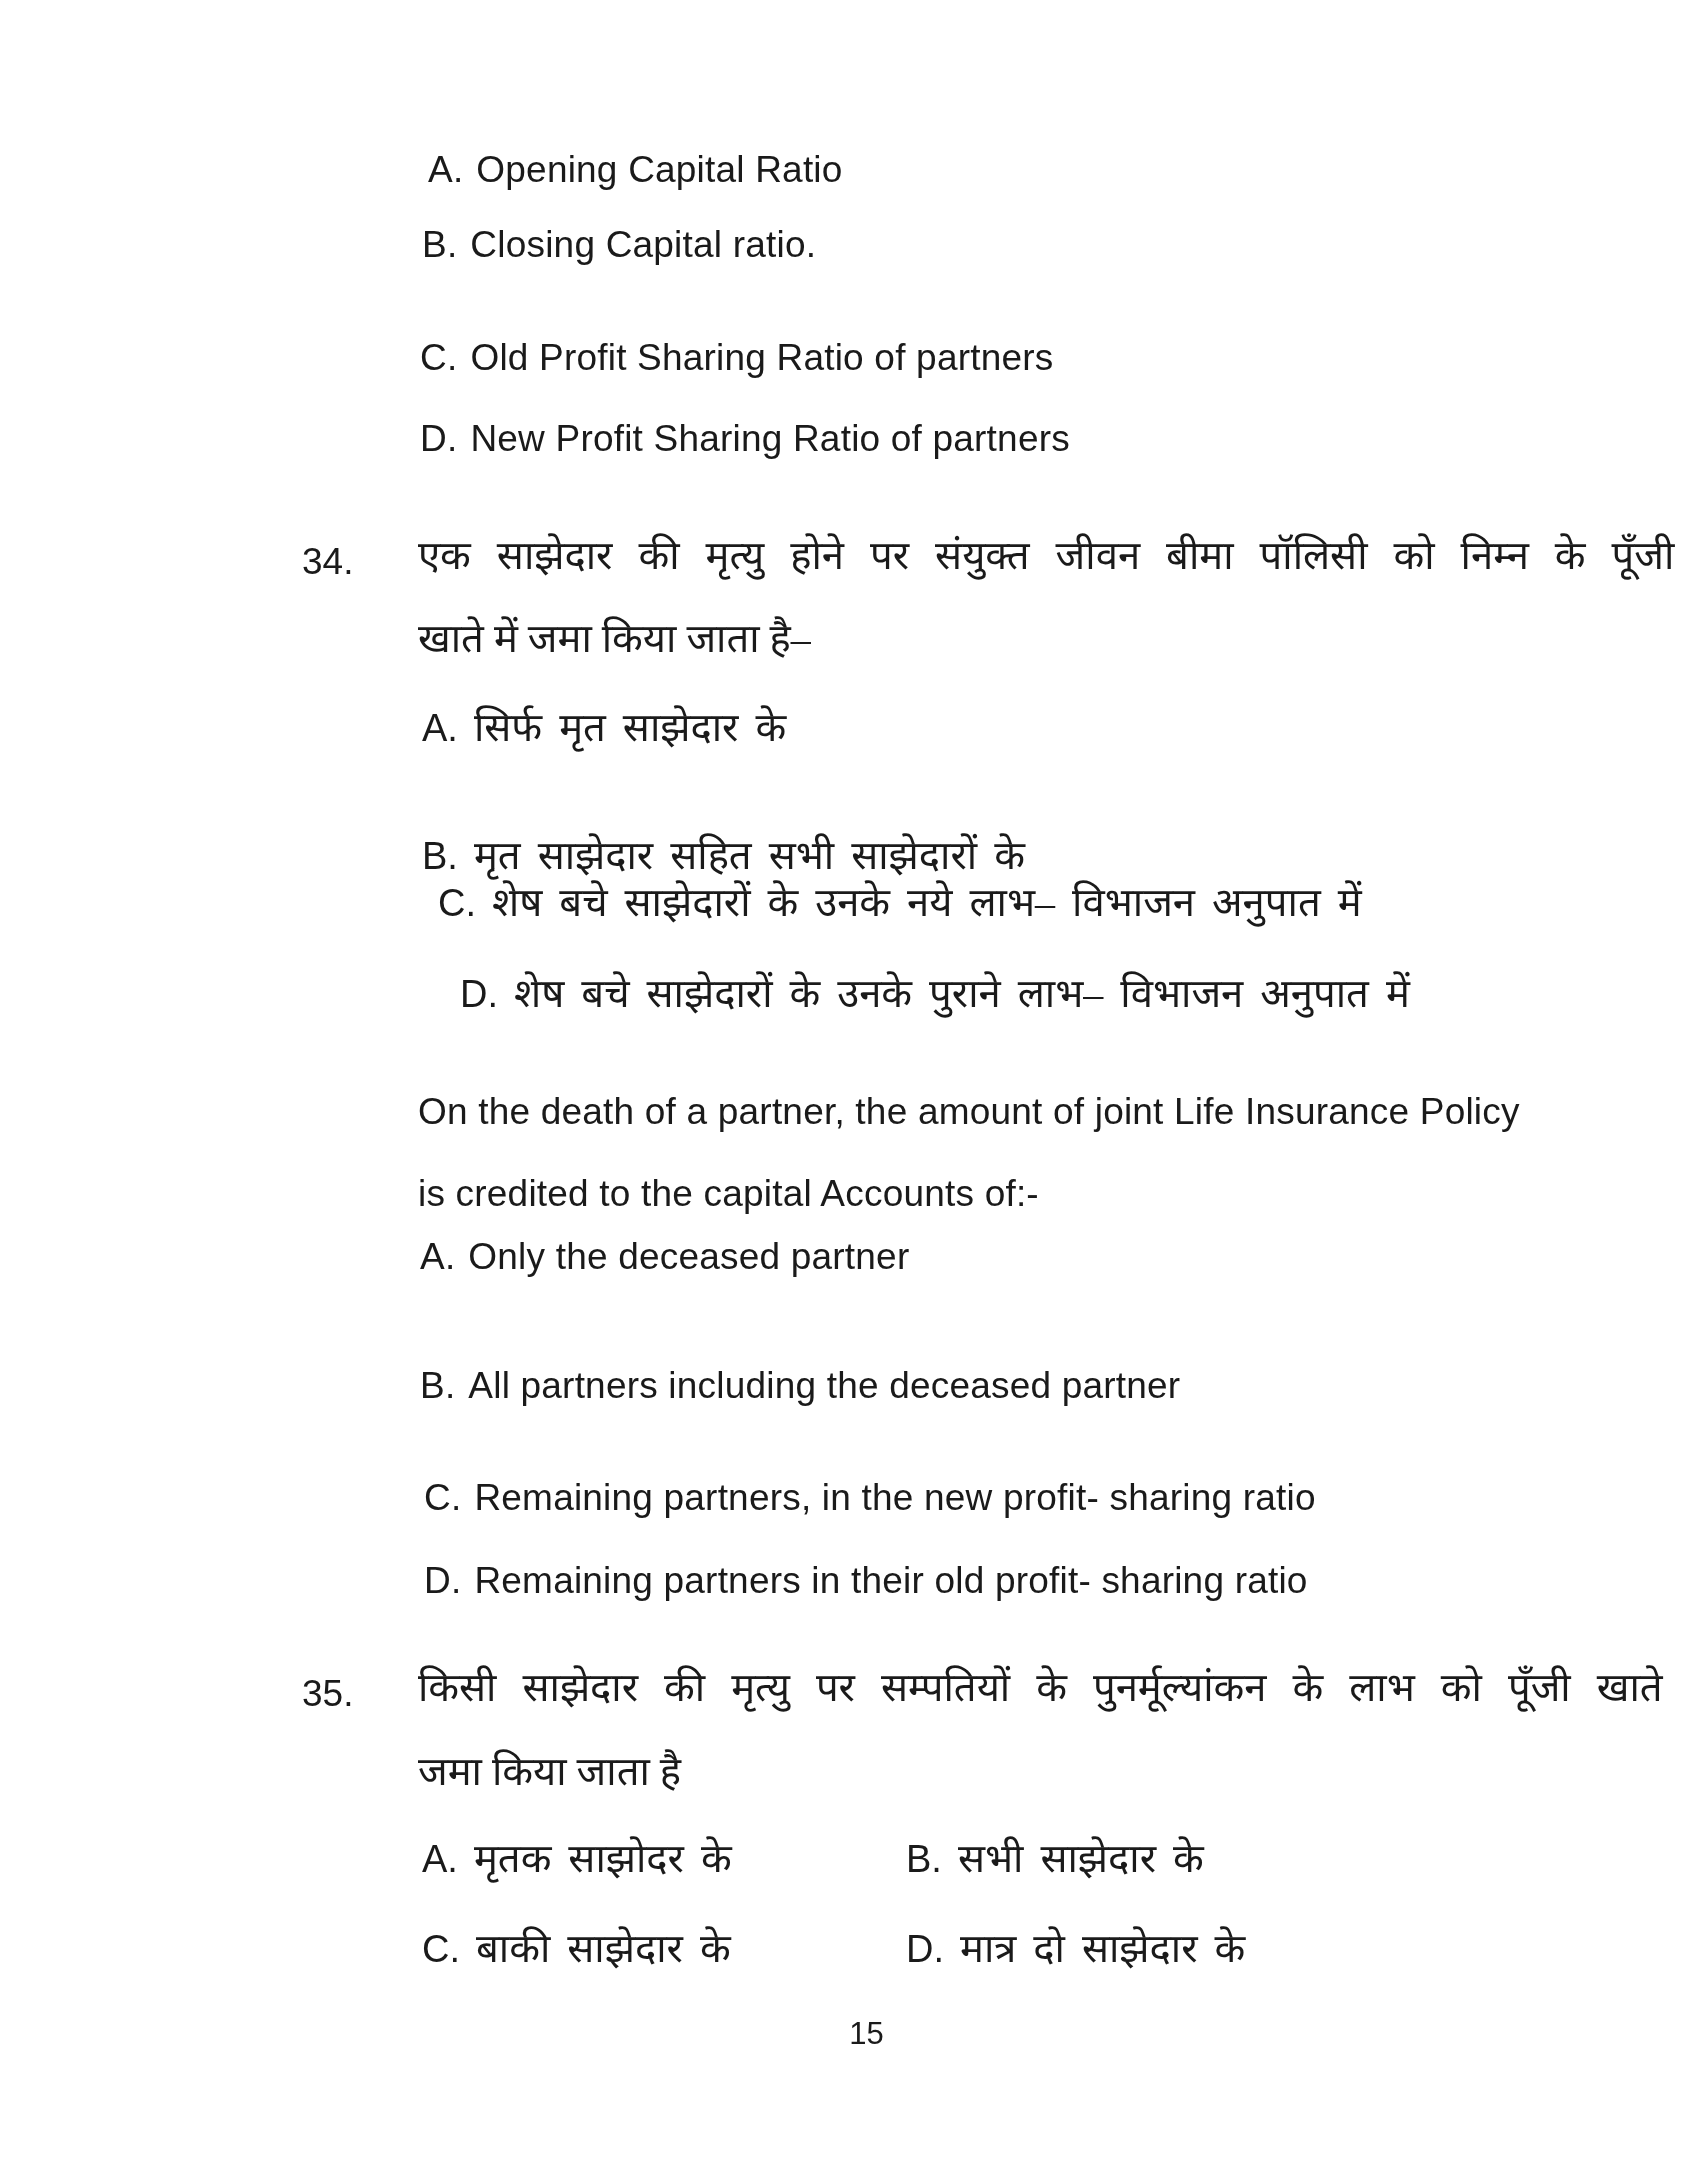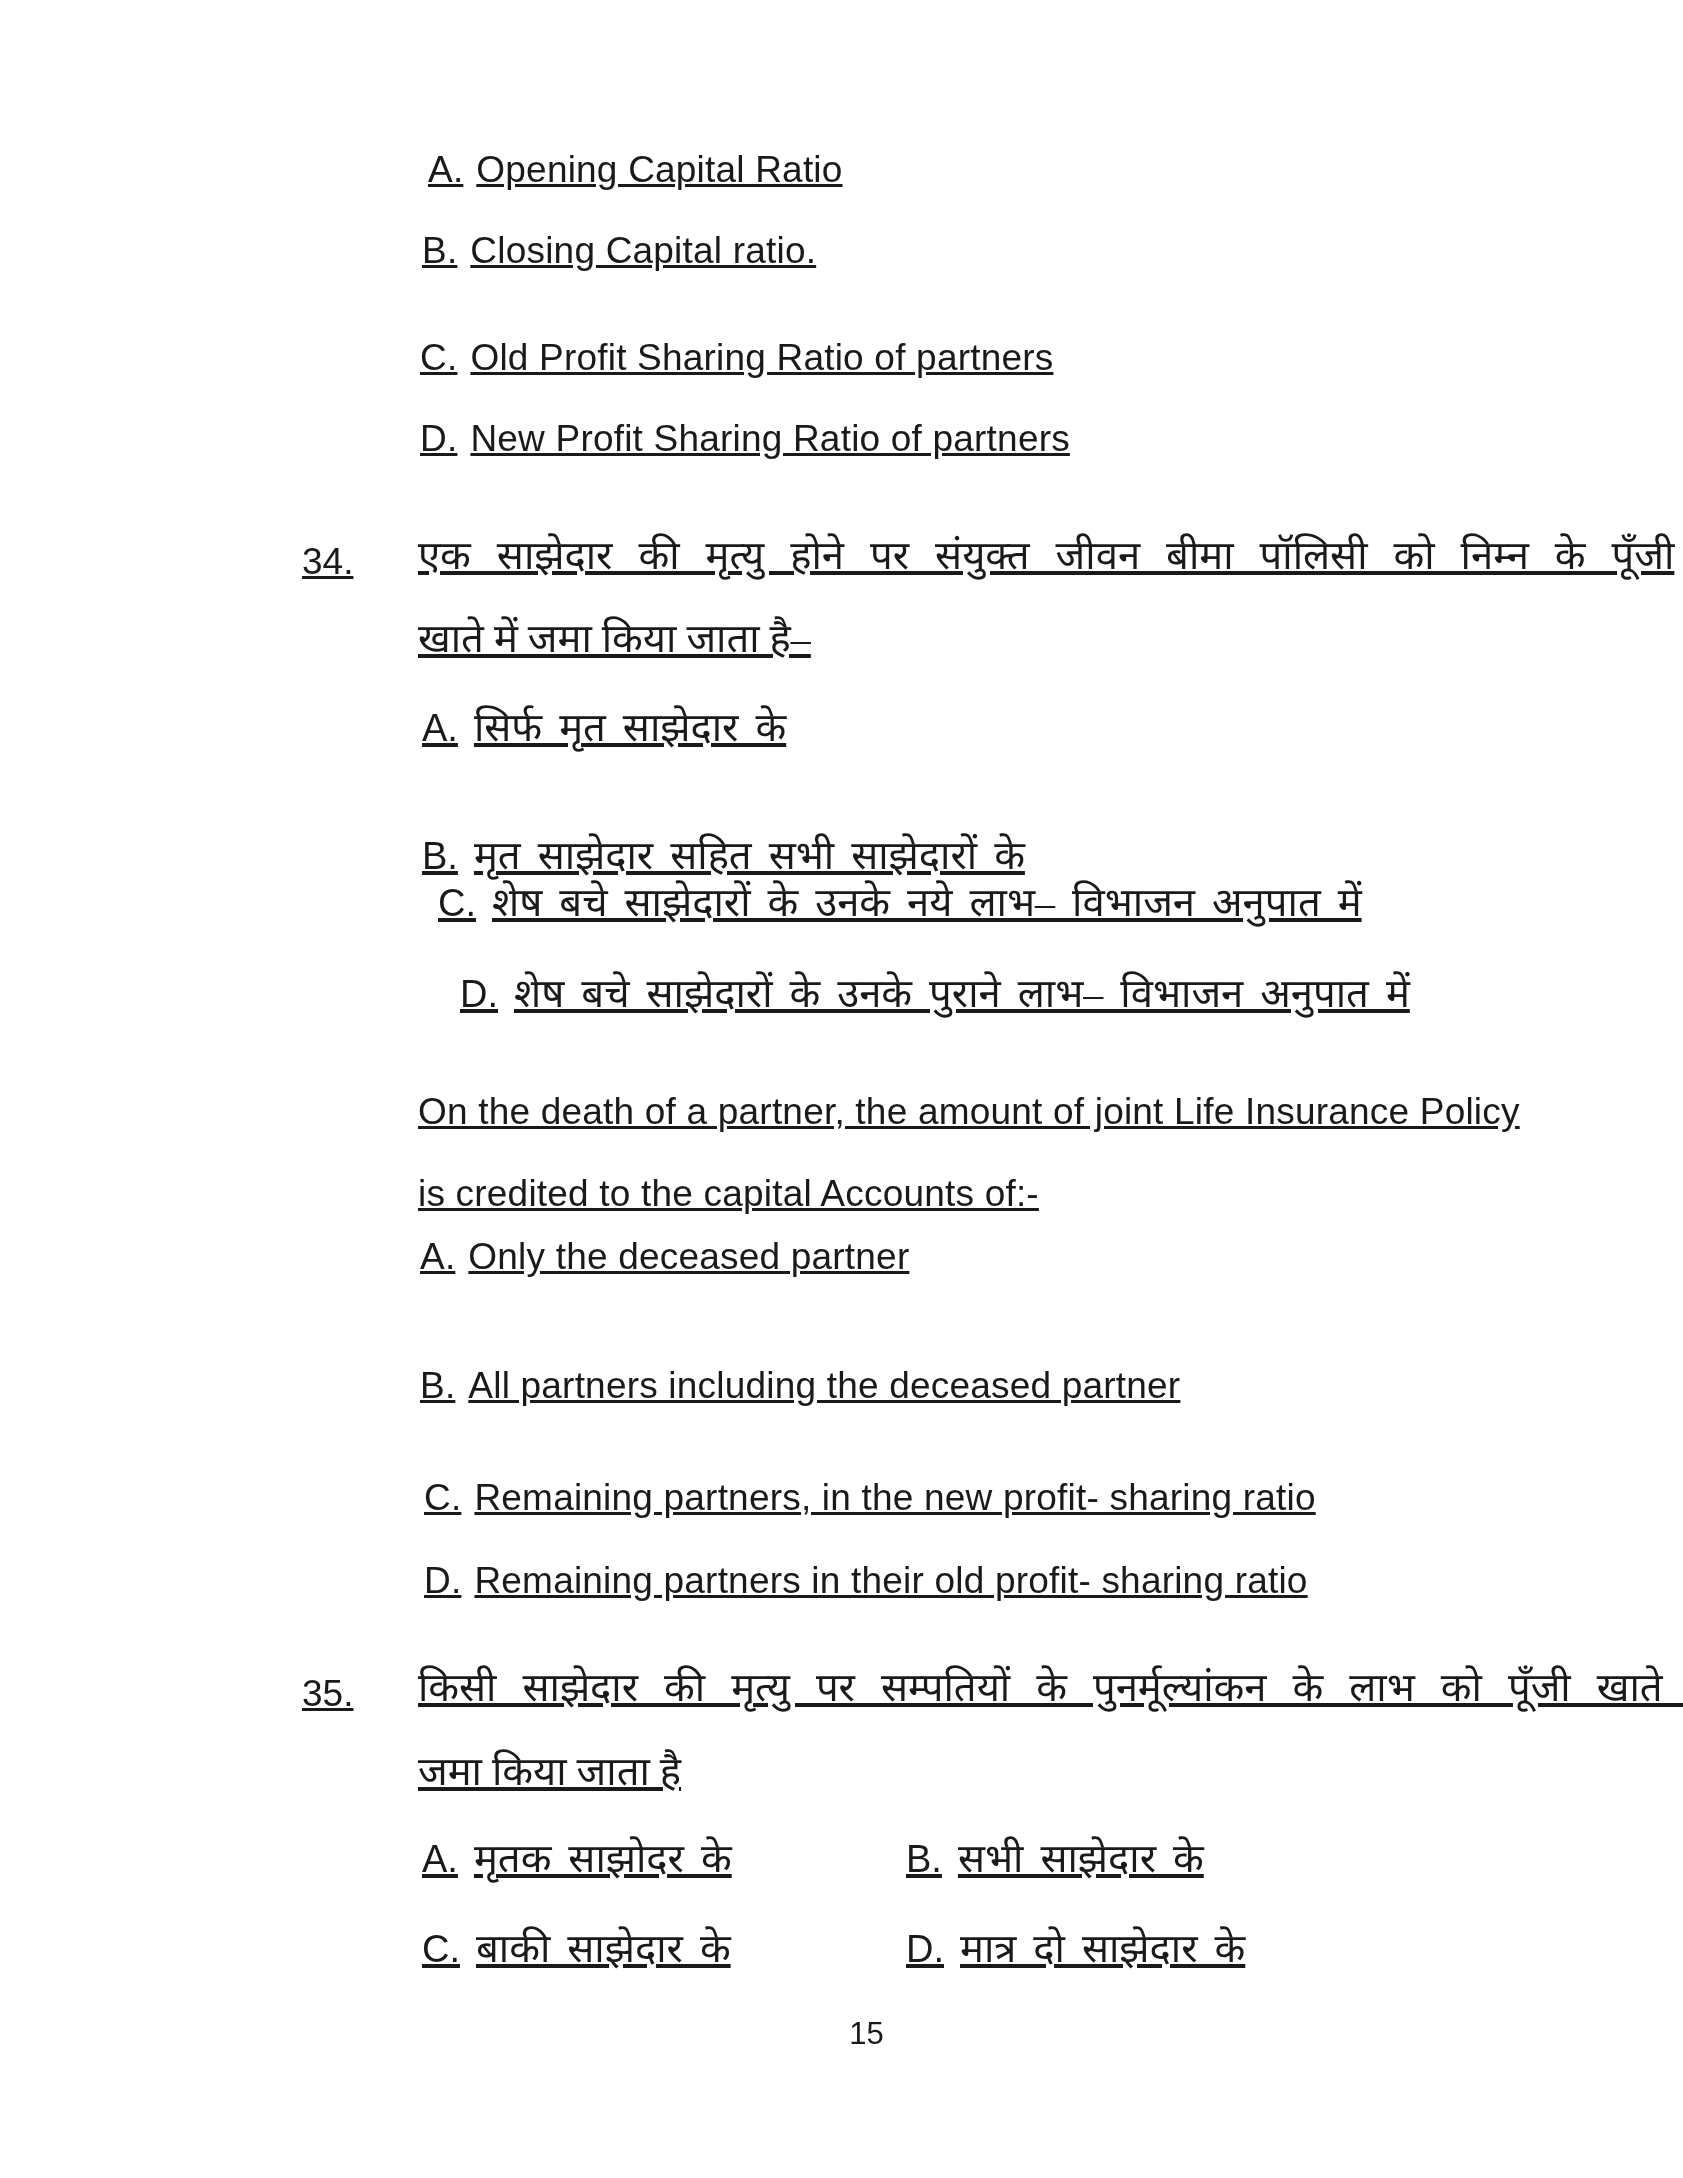--- a/index.html
+++ b/index.html
@@ -12,21 +12,20 @@
     width: 1683px;
     height: 2178px;
     background: #ffffff;
     color: #1a1a1a;
     overflow: hidden;
   }
   .line {
     position: absolute;
     white-space: nowrap;
     line-height: 1.15;
-    text-decoration: underline;
   }
   .en {
     font-family: "Liberation Sans", sans-serif;
     font-size: 37px;
     letter-spacing: 0.2px;
   }
   .hi {
     font-family: "Liberation Serif", "DejaVu Serif", serif;
     font-size: 40px;
   }
@@ -60,21 +59,21 @@
   }
 </style>
 </head>
 <body>
 
 <div class="page">
 
   <div class="line en" style="top:149px;left:428px">
     <span class="letter">A.</span><span>Opening Capital Ratio</span>
   </div>
-  <div class="line en" style="top:230px;left:422px">
+  <div class="line en" style="top:224px;left:422px">
     <span class="letter">B.</span><span>Closing Capital ratio.</span>
   </div>
   <div class="line en" style="top:337px;left:420px">
     <span class="letter">C.</span><span>Old Profit Sharing Ratio of partners</span>
   </div>
   <div class="line en" style="top:418px;left:420px">
     <span class="letter">D.</span><span>New Profit Sharing Ratio of partners</span>
   </div>
 
   <div class="line qnum" style="top:541px;left:302px">34.</div>

